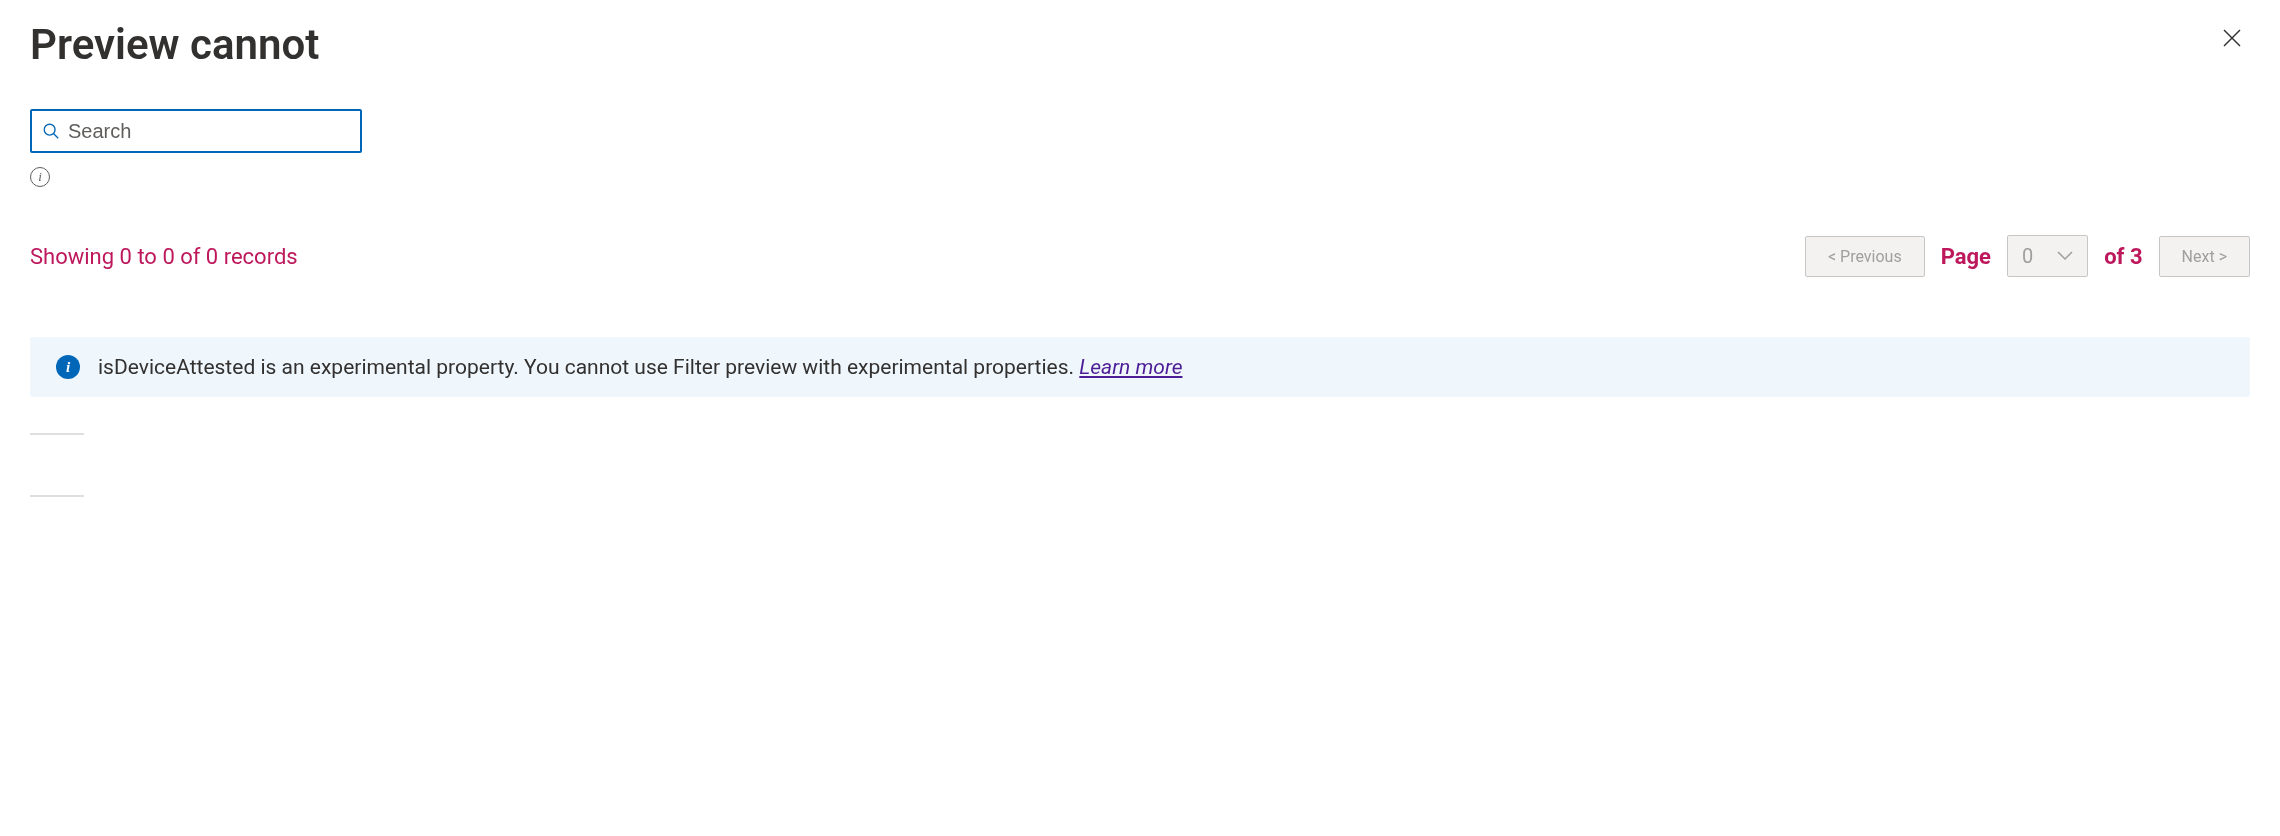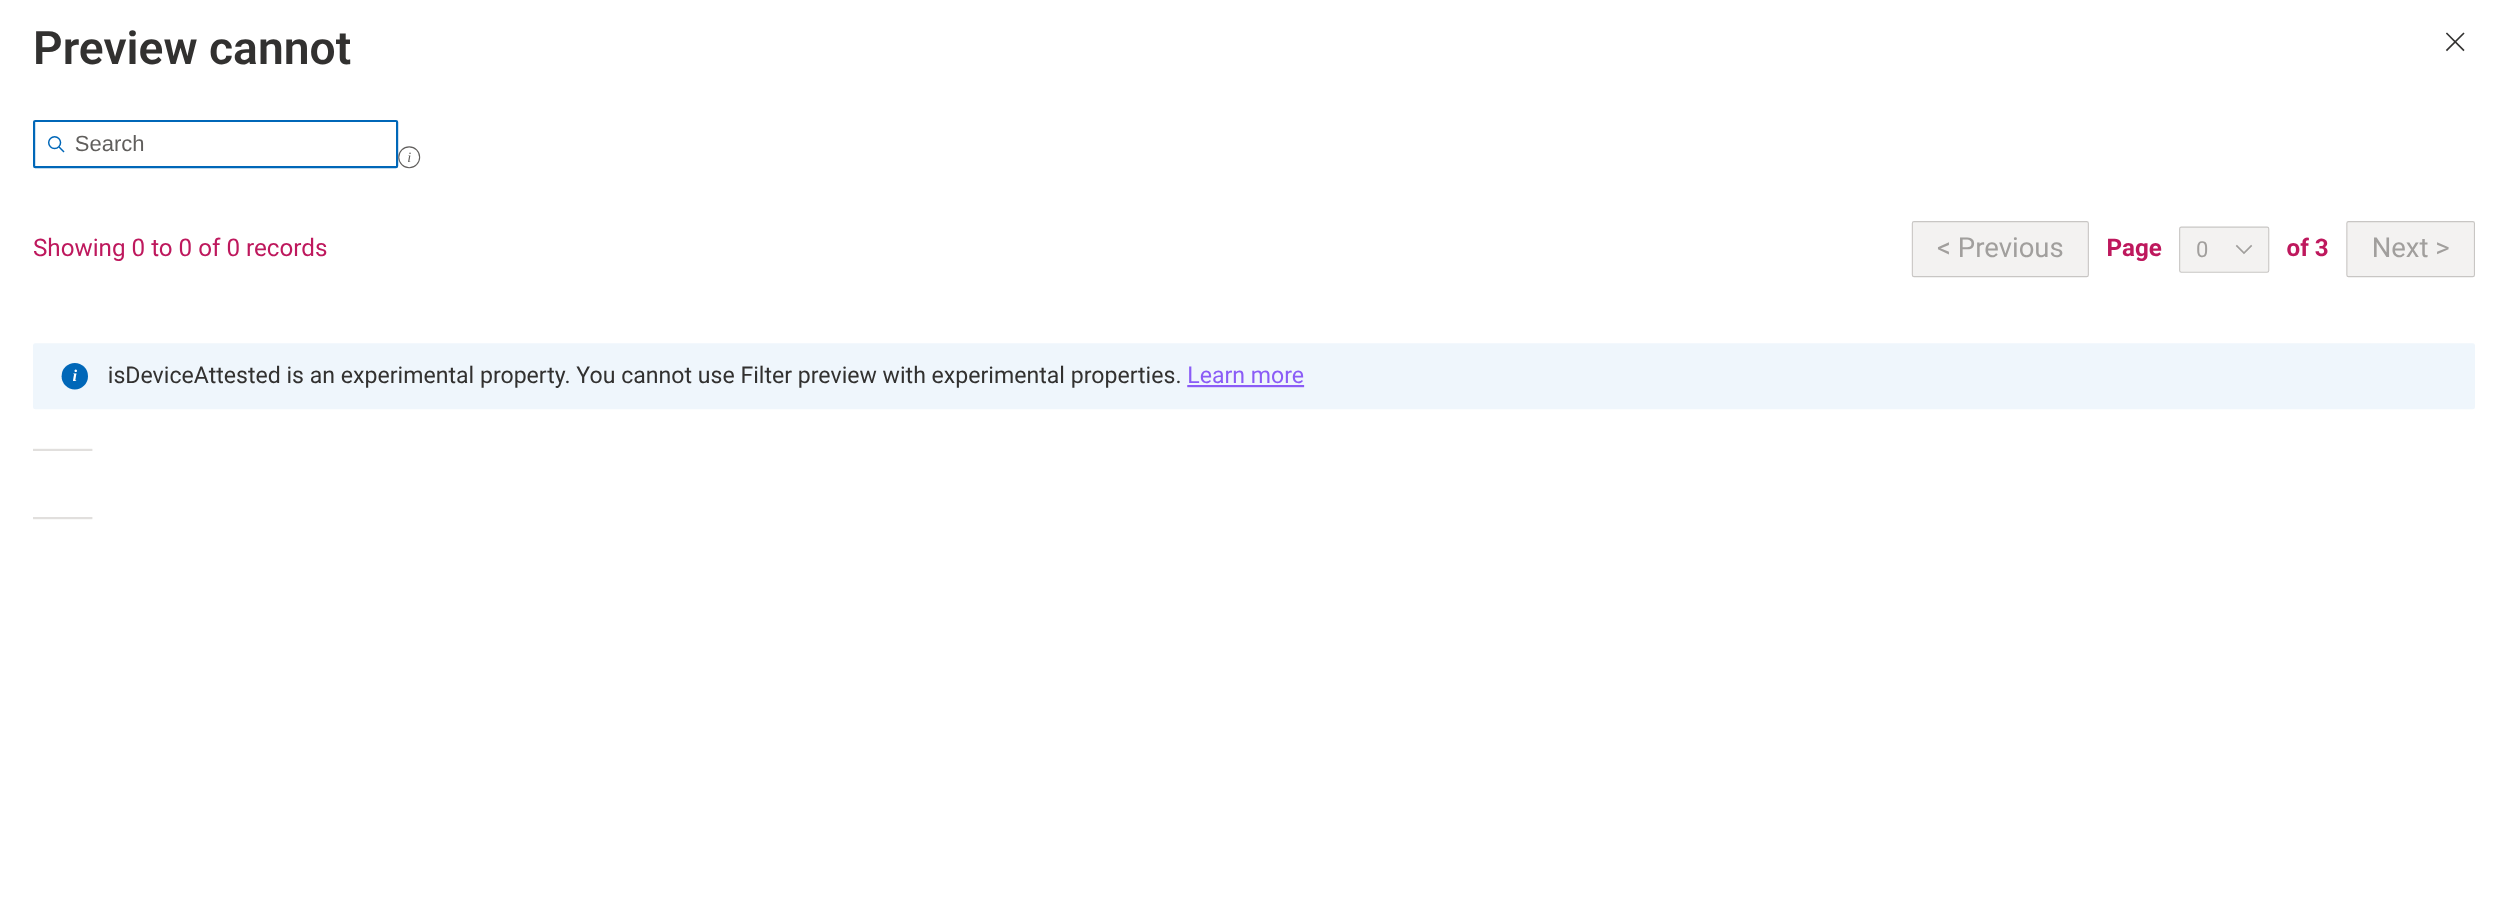--- a/index.html
+++ b/index.html
@@ -31,22 +31,24 @@
       cursor: pointer;
       padding: 6px;
       color: #323130;
     }
     .close-btn svg {
       width: 24px;
       height: 24px;
     }
     .search-row {
       display: flex;
-      align-items: flex-end;
+      align-items: flex-start;
+      gap: 14px;
       margin-bottom: 48px;
+      flex-direction: column;
     }
     .search-box {
       display: flex;
       align-items: center;
       width: 332px;
       height: 44px;
       border: 2px solid #0067b8;
       border-radius: 2px;
       padding: 0 10px;
       gap: 8px;
@@ -98,21 +100,21 @@
     .pagination {
       display: flex;
       align-items: center;
       gap: 16px;
     }
     .page-btn {
       background: #f3f2f1;
       border: 1px solid #c8c6c4;
       border-radius: 2px;
       padding: 10px 22px;
-      font-size: 25px;
+      font-size: 16px;
       color: #a19f9d;
       cursor: pointer;
       font-family: inherit;
     }
     .page-label, .of-label {
       font-size: 22px;
       color: #be185d;
       font-weight: bold;
     }
     .page-select {
@@ -157,23 +159,24 @@
       font-size: 15px;
       flex-shrink: 0;
       font-style: italic;
       font-family: Georgia, serif;
     }
     .info-banner-text {
       font-size: 21px;
       color: #323130;
     }
     .info-banner-link {
-      color: #8b5cf6;
+      color: #4c1d95;
       text-decoration: underline;
       cursor: pointer;
+      font-style: italic;
     }
     .separator-line {
       width: 54px;
       height: 2px;
       background: #e1dfdd;
       margin-bottom: 60px;
     }
   </style>
 </head>
 <body>

